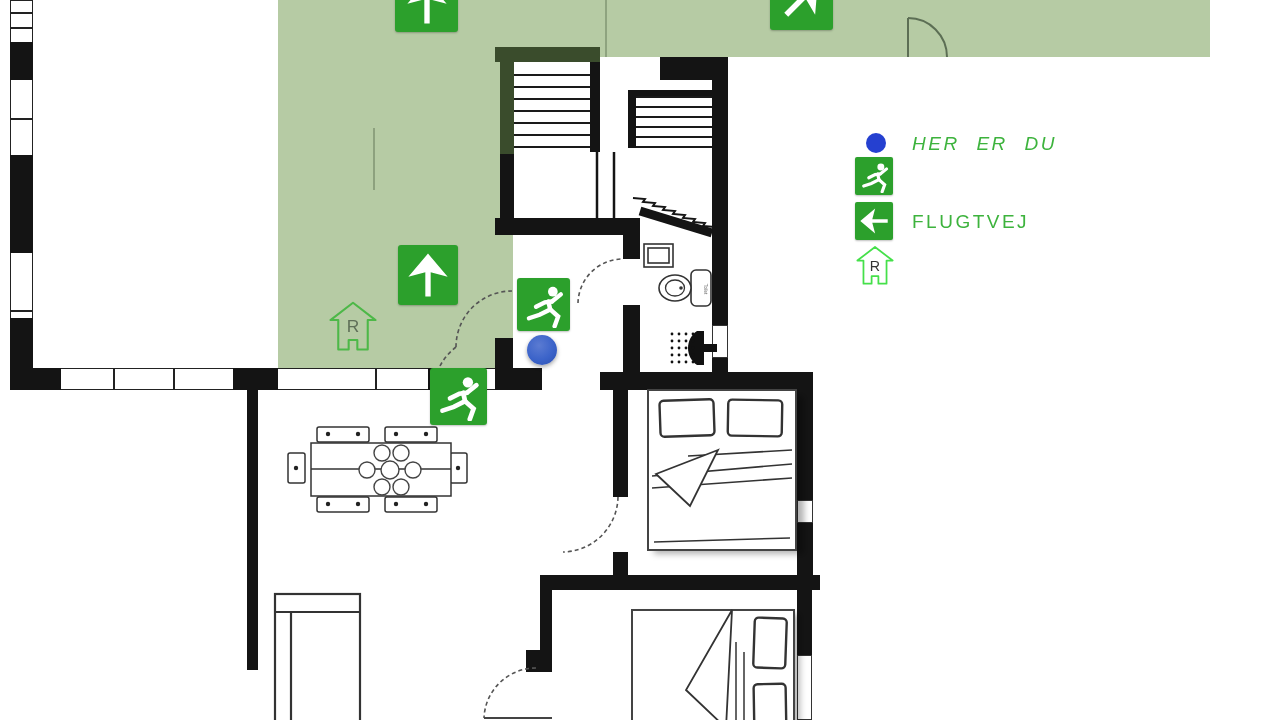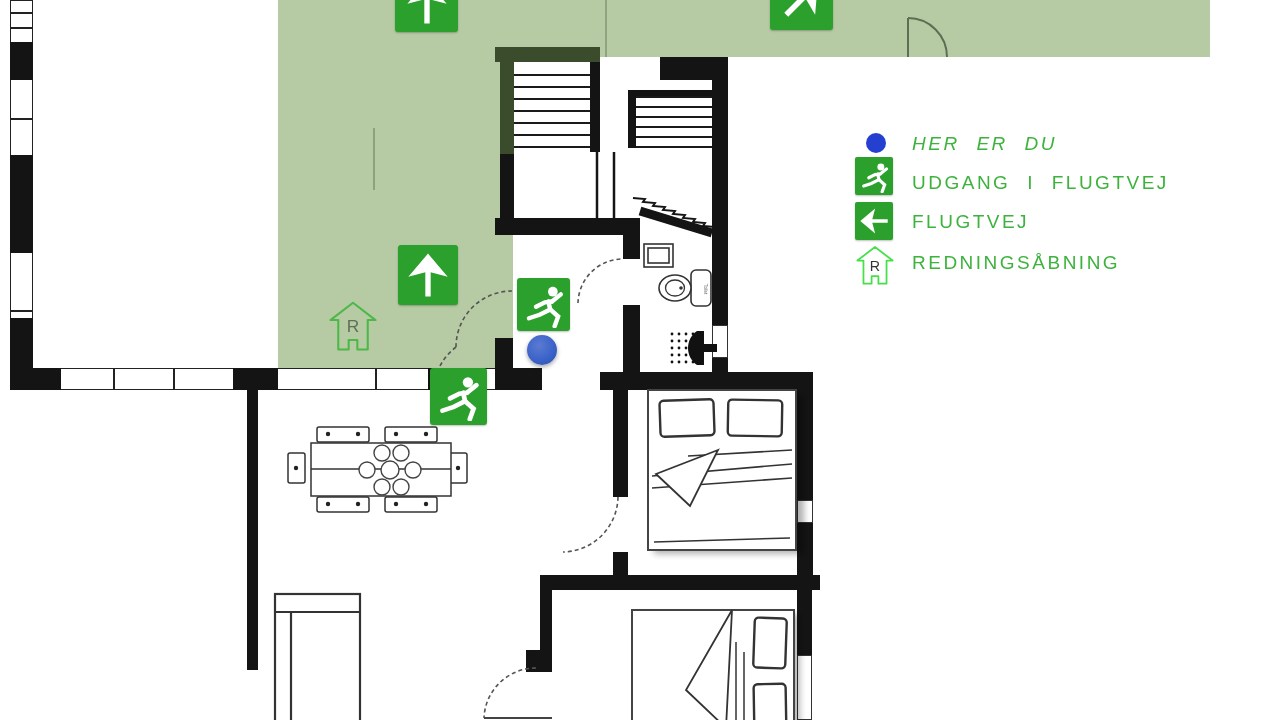--- a/index.html
+++ b/index.html
@@ -291,30 +291,28 @@
       <circle cx="36" cy="11" r="5.5" fill="#fff"></circle>
       <g stroke="#fff" stroke-width="5" stroke-linecap="round" fill="none">
         <path d="M17 28 L27 23 L35 22"></path>
         <path d="M35 22 L45 14"></path>
         <path d="M31 22 L33 31"></path>
         <path d="M33 31 L42 39 L38 50"></path>
         <path d="M33 31 L21 37 L9 41"></path>
       </g>
     </svg>
   </div>
-  <div class="legend-row" style="left:912px;top:172px;">UDGANG I FLUGTVEJ</div>
 
   <div class="sign" style="left:855px;top:202px;width:38px;height:38px;border-radius:2px;">
     <svg width="32" height="32" viewBox="0 0 56 56">
       <path d="M4 28 L30 6 L25 25 L52 25 L52 31 L25 31 L30 50 Z" fill="#fff"></path>
     </svg>
   </div>
   <div class="legend-row" style="left:912px;top:211px;">FLUGTVEJ</div>
 
   <div class="abs" style="left:856px;top:245px;width:38px;height:42px;">
     <svg width="38" height="42" viewBox="0 0 56 60">
       <path d="M28 2 L54 22 L45 22 L45 56 L33 56 L33 45 L23 45 L23 56 L11 56 L11 22 L2 22 Z" fill="none" stroke="#45e04a" stroke-width="2.6" stroke-linejoin="round"></path>
       <text x="28" y="37" text-anchor="middle" font-size="21" fill="#333" font-family="Liberation Sans, sans-serif">R</text>
     </svg>
   </div>
-  <div class="legend-row" style="left:912px;top:252px;">REDNINGSÅBNING</div>
 
 </div>
 
 </body></html>

